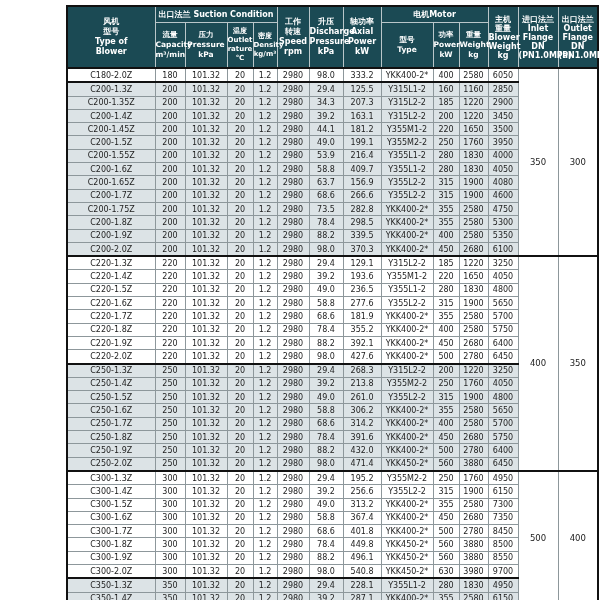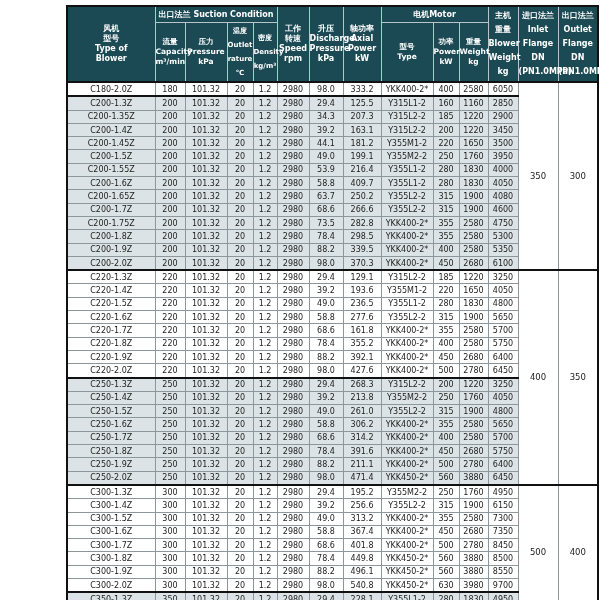--- a/index.html
+++ b/index.html
@@ -16,21 +16,21 @@
   col.c-temp{width:26px} col.c-dens{width:24px} col.c-speed{width:32px}
   col.c-disch{width:34px} col.c-axial{width:38px} col.c-mtype{width:52px}
   col.c-mpow{width:26px} col.c-mwt{width:29px} col.c-bwt{width:30px}
   col.c-in{width:40px} col.c-out{width:40px}
   thead th {
     background:#1b4a54; color:#ffffff; font-weight:bold;
     border:1px solid #b9c6c9; padding:1px 0; vertical-align:middle;
     font-size:7.5px; line-height:10px; white-space:pre-line; text-align:center;
   }
   thead tr.band th { height:13px; font-size:8px; }
-  thead th.tight { line-height:14px; font-size:7px; }
+  thead th.tight { line-height:9px; font-size:7px; }
   thead tr.sub th { height:42px; }
   thead { border-bottom:2px solid #111; }
   tbody td {
     border:1px solid #8d979b; text-align:center; vertical-align:middle;
     font-size:8px; line-height:11px; height:12.3px; padding:0;
     color:#1c1c1c; background:#ffffff; overflow:hidden; white-space:nowrap;
   }
   tbody tr.shaded td { background:#dce3e6; }
   tbody tr.series-start td { border-top:2px solid #111; }
   tbody td.flange { background:#ffffff; font-size:8.5px; color:#222; }
@@ -232,21 +232,21 @@
           <td>4050</td>
         </tr>
         <tr class="shaded">
           <td>C200-1.65Z</td>
           <td>200</td>
           <td>101.32</td>
           <td>20</td>
           <td>1.2</td>
           <td>2980</td>
           <td>63.7</td>
-          <td>250.2</td>
+          <td>156.9</td>
           <td>Y355L2-2</td>
           <td>315</td>
           <td>1900</td>
           <td>4080</td>
         </tr>
         <tr class="shaded">
           <td>C200-1.7Z</td>
           <td>200</td>
           <td>101.32</td>
           <td>20</td>
@@ -374,21 +374,21 @@
           <td>5650</td>
         </tr>
         <tr>
           <td>C220-1.7Z</td>
           <td>220</td>
           <td>101.32</td>
           <td>20</td>
           <td>1.2</td>
           <td>2980</td>
           <td>68.6</td>
-          <td>161.8</td>
+          <td>181.9</td>
           <td>YKK400-2*</td>
           <td>355</td>
           <td>2580</td>
           <td>5700</td>
         </tr>
         <tr>
           <td>C220-1.8Z</td>
           <td>220</td>
           <td>101.32</td>
           <td>20</td>
@@ -514,21 +514,21 @@
           <td>5750</td>
         </tr>
         <tr class="shaded">
           <td>C250-1.9Z</td>
           <td>250</td>
           <td>101.32</td>
           <td>20</td>
           <td>1.2</td>
           <td>2980</td>
           <td>88.2</td>
-          <td>211.1</td>
+          <td>432.0</td>
           <td>YKK400-2*</td>
           <td>500</td>
           <td>2780</td>
           <td>6400</td>
         </tr>
         <tr class="shaded">
           <td>C250-2.0Z</td>
           <td>250</td>
           <td>101.32</td>
           <td>20</td>

